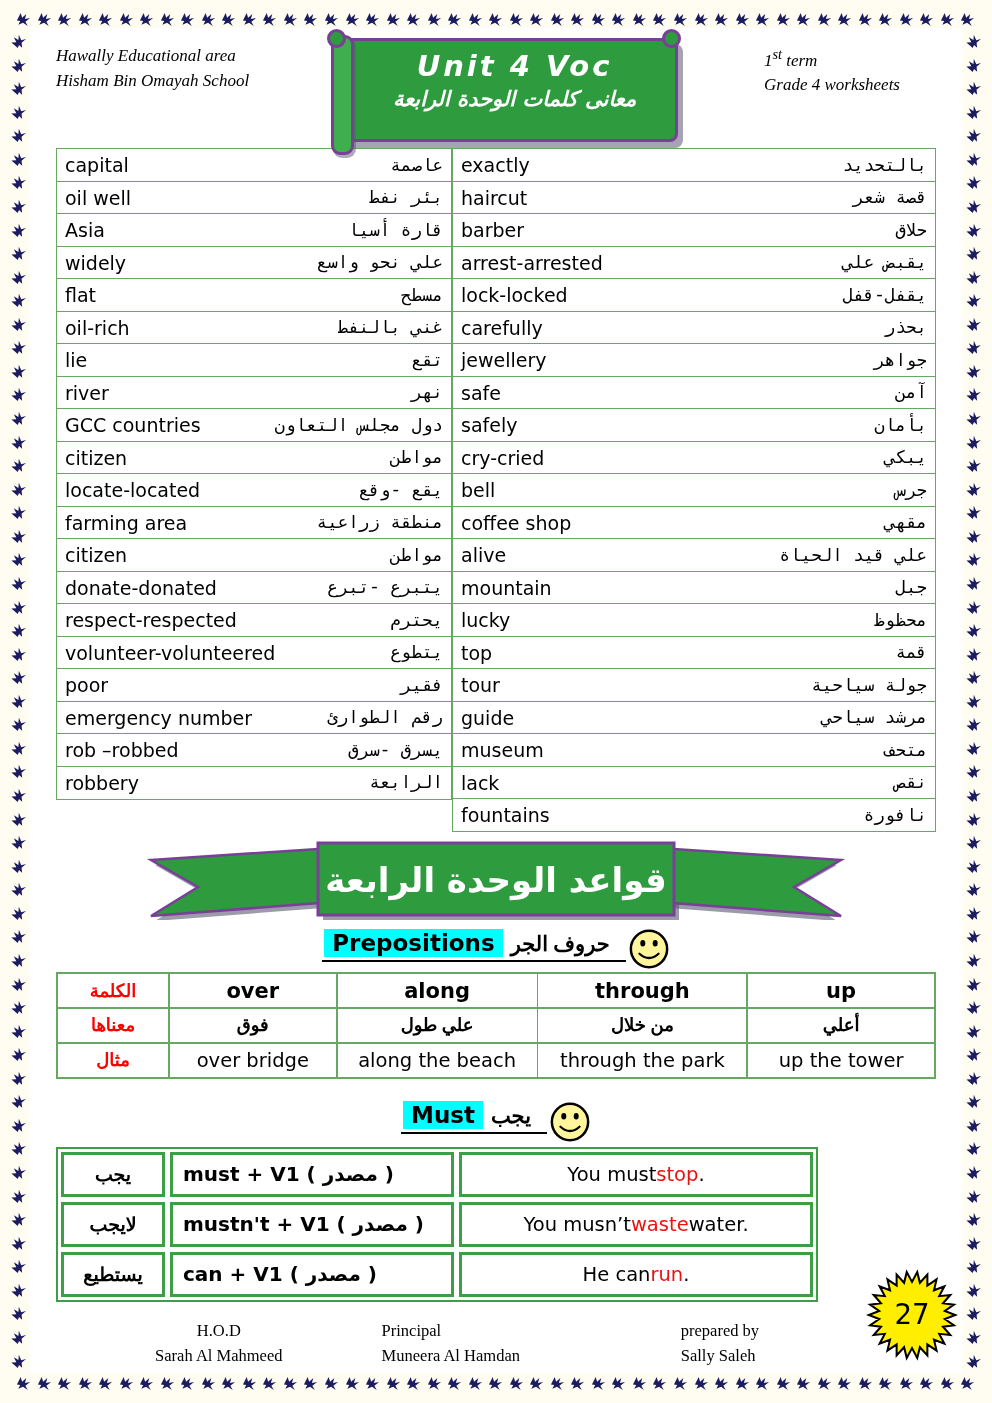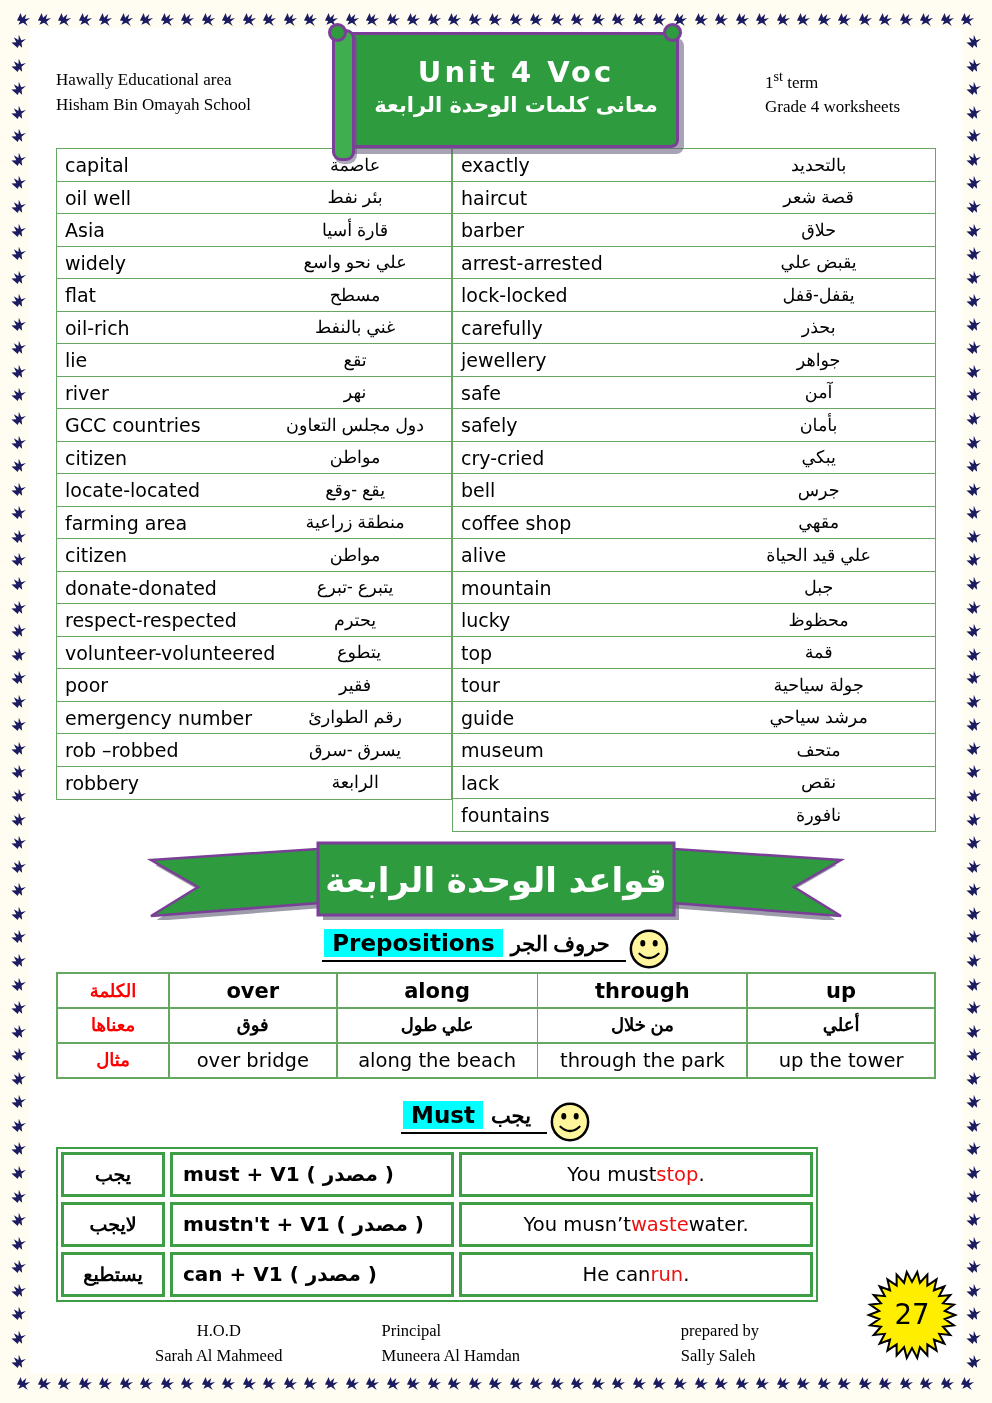--- a/index.html
+++ b/index.html
@@ -10,42 +10,42 @@
   
   .border-strip{position:absolute;display:flex;justify-content:space-between;pointer-events:none;}
   .bs-top{top:12px;left:16px;right:16px;}
   .bs-bottom{bottom:12px;left:16px;right:16px;}
   .bs-left{left:11px;top:34px;bottom:34px;flex-direction:column;}
   .bs-right{right:11px;top:34px;bottom:34px;flex-direction:column;}
   .bird{width:15px;height:15px;display:block;}
   .bs-left .bird,.bs-right .bird{transform:rotate(-75deg);}
 
   
-  .header{display:flex;justify-content:space-between;align-items:center;margin-top:10px;height:104px;}
+  .header{display:flex;justify-content:space-between;align-items:flex-start;margin-top:10px;height:104px;font-style:italic;}
   .hdr-block{font-family:"Liberation Serif",serif;font-size:17px;color:#000;line-height:1.45;margin-top:6px;}
   .hdr-right{text-align:left;margin-right:36px;}
   .scroll-banner{position:relative;width:300px;min-height:84px;background:#2e9b3e;border:3px solid #7a3f97;
-                 border-radius:8px;box-shadow:5px 6px 0 rgba(96,86,120,.55);text-align:center;padding:18px 10px 8px 26px;}
+                 border-radius:8px;box-shadow:5px 6px 0 rgba(96,86,120,.55);text-align:center;padding:6px 10px 8px 26px;}
   .scroll-pole{position:absolute;left:-8px;top:-6px;bottom:-16px;width:17px;background:#3fae4e;
                border:3px solid #7a3f97;border-radius:9px;box-shadow:2px 3px 0 rgba(96,86,120,.5);}
   .scroll-curl{position:absolute;width:13px;height:13px;background:#2e9b3e;border:3px solid #7a3f97;border-radius:50%;}
   .curl-tl{left:-12px;top:-12px;}
   .curl-tr{right:-6px;top:-12px;}
   .banner-title{color:#fff;font-weight:bold;font-size:29px;letter-spacing:3px;margin-top:2px;}
   .banner-sub{color:#fff;font-weight:bold;font-size:21px;margin-top:4px;direction:rtl;}
 
   
   .vocab-wrap{display:flex;margin-top:6px;align-items:flex-start;}
   .vtable{box-sizing:border-box;}
   .vtable-left{width:45%;}
   .vtable-right{width:55%;}
   .vrow{display:flex;align-items:center;height:32.1px;border:1.6px solid #66a862;margin-top:-1.6px;background:#fff;padding:0 8px;}
   .vrow:first-child{margin-top:0;}
   .ven{flex:1.15;font-size:19px;color:#000;white-space:nowrap;}
-  .var{flex:1;text-align:center;font-family:Liberation Sans, sans-serif;font-size:17.5px;direction:rtl;white-space:nowrap;}
+  .var{flex:1;text-align:right;font-family:Liberation Mono, monospace;font-size:17.5px;direction:rtl;white-space:nowrap;}
 
   
   .ribbon-wrap{position:relative;width:700px;height:80px;margin:8px auto 0;}
   .ribbon-wrap svg{display:block;}
   .ribbon-text{font-family:"DejaVu Sans",sans-serif;}
 
   
   .sec-heading{display:flex;justify-content:center;align-items:center;margin-top:2px;height:46px;}
   .underlined-group{display:flex;align-items:baseline;border-bottom:2.5px solid #000;padding:0 6px 3px 2px;}
   .hl-cyan{background:#00ffff;font-weight:bold;font-size:23px;padding:1px 8px;}

